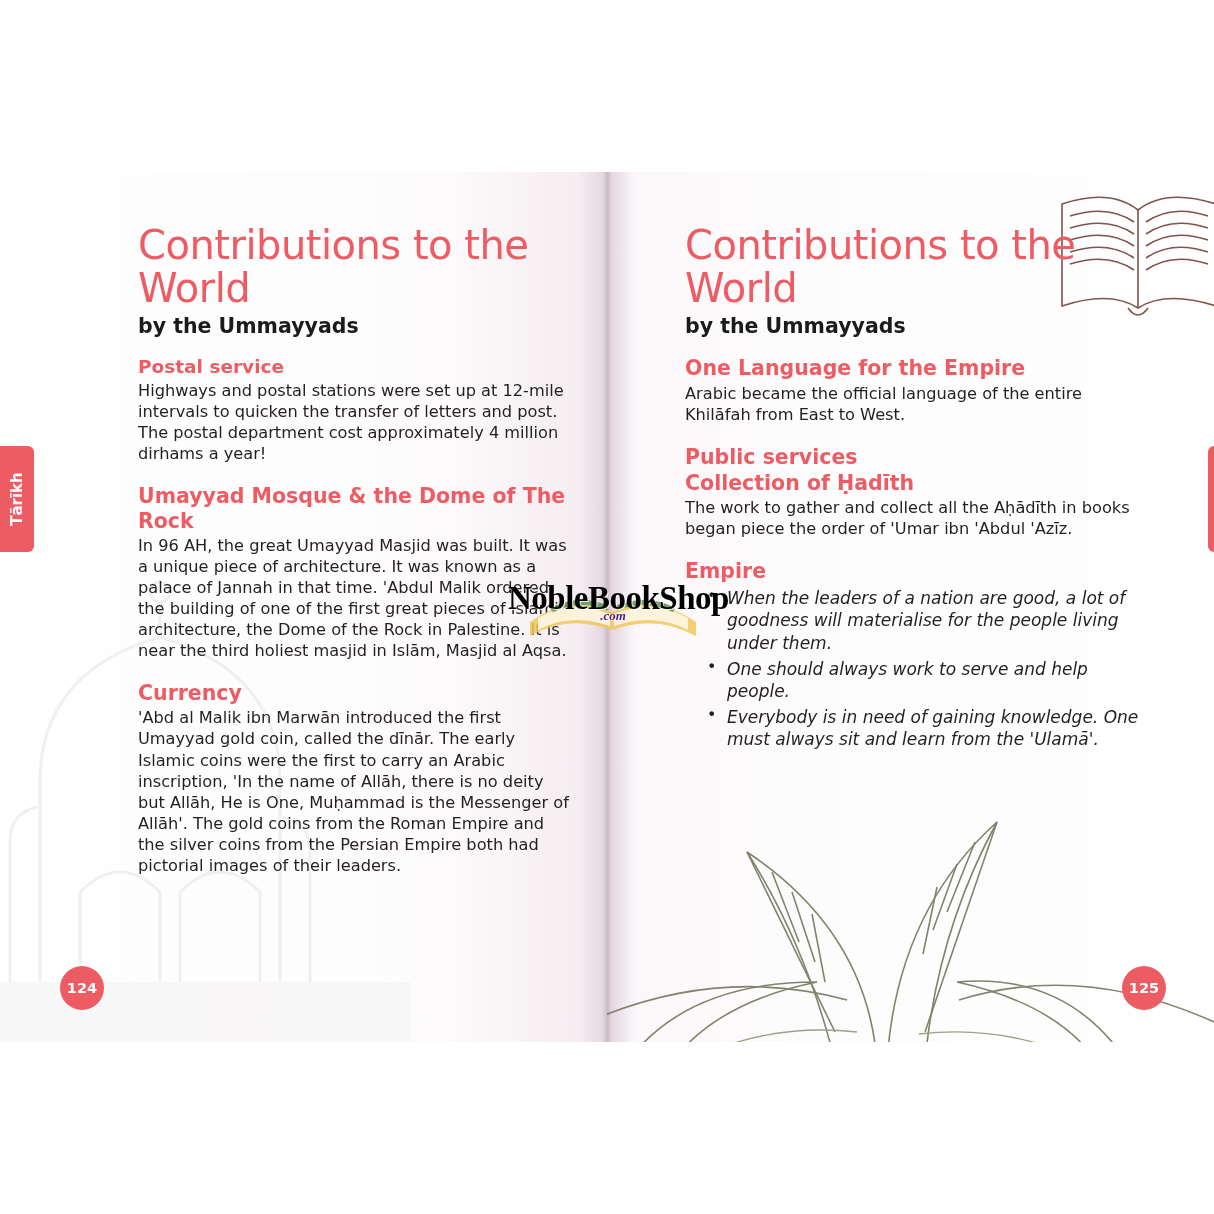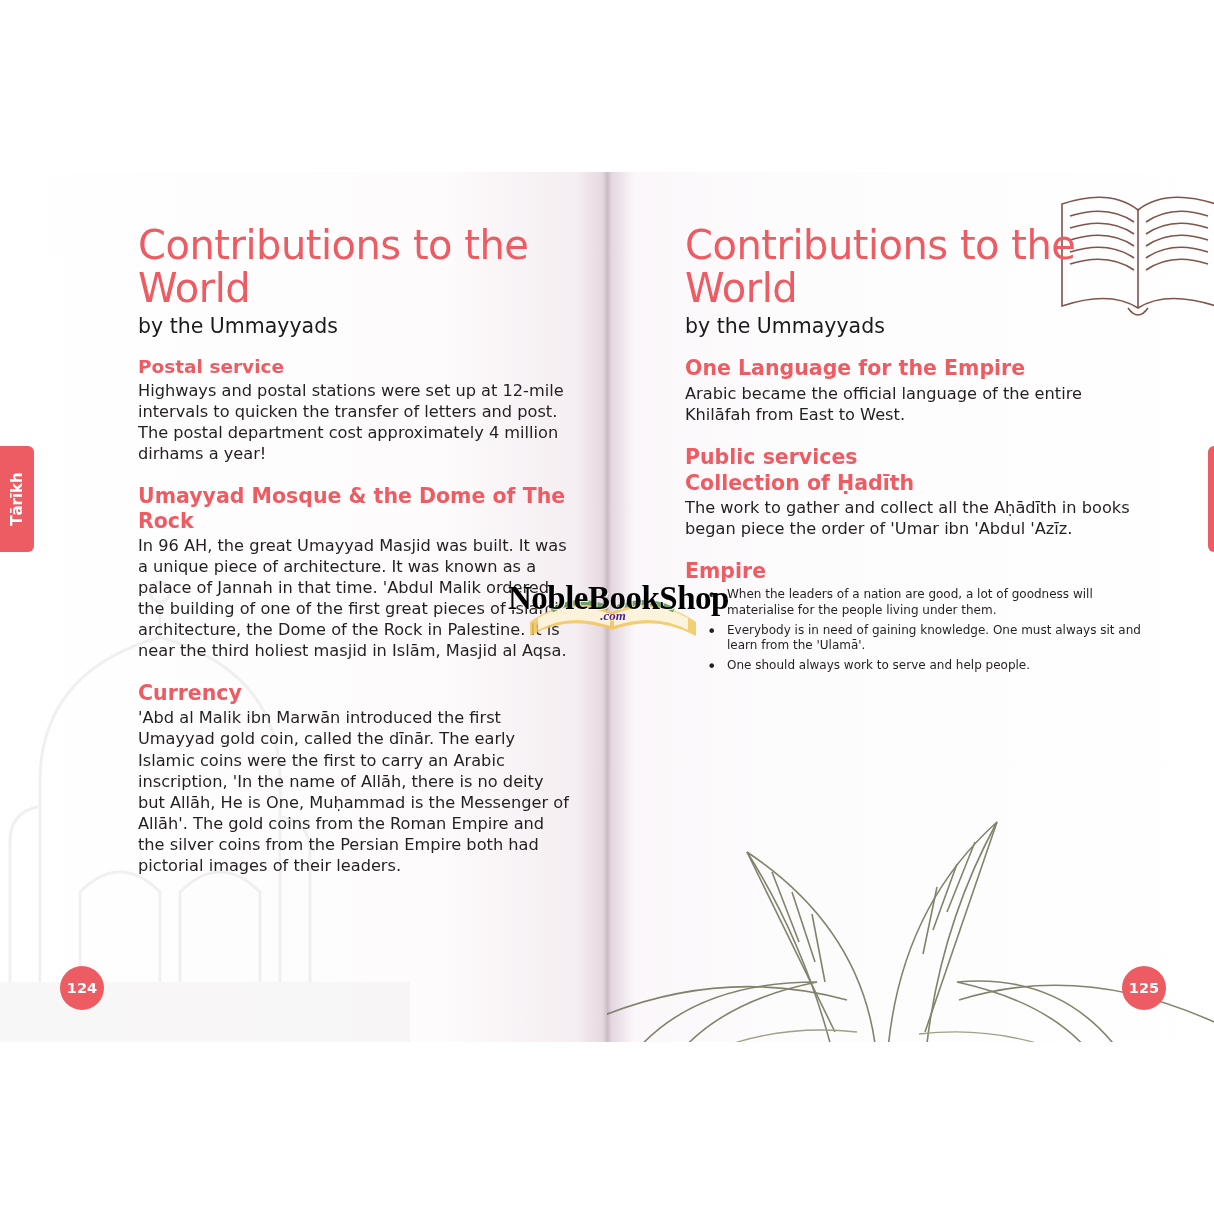--- a/index.html
+++ b/index.html
@@ -102,21 +102,21 @@
     font-size: 40px;
     line-height: 1.08;
     font-weight: normal;
     margin: 0 0 2px 0;
     letter-spacing: -0.5px;
     font-family: "DejaVu Sans", sans-serif;
   }
   h2.subtitle {
     color: #1b1b1b;
     font-size: 20.5px;
-    font-weight: normal;
+    font-weight: bold;
     margin: 4px 0 18px 0;
   }
   h3.sec {
     color: #ee5c63;
     font-size: 18.5px;
     font-weight: bold;
     margin: 0 0 2px 0;
     line-height: 1.18;
   }
   h3.sec.big {
@@ -128,25 +128,26 @@
     line-height: 1.30;
     margin: 0 0 20px 0;
   }
   ul.lessons {
     margin: 4px 0 0 0;
     padding: 0 0 0 22px;
     list-style: none;
   }
   ul.lessons li {
     color: #231f20;
-    font-size: 12px;
+    font-size: 17px;
     line-height: 1.30;
     margin: 0 0 4px 0;
     position: relative;
     padding-left: 20px;
+    font-style: italic;
   }
   ul.lessons li:before {
     content: "\2022";
     position: absolute;
     left: 0;
     top: -1px;
     color: #231f20;
     font-size: 16px;
   }
 
@@ -329,22 +330,22 @@
       <p class="body">Arabic became the official language of the entire Khilāfah from East to West.</p>
 
       <h3 class="sec big">Public services</h3>
 
       <h3 class="sec big">Collection of Ḥadīth</h3>
       <p class="body">The work to gather and collect all the Aḥādīth in books began piece the order of 'Umar ibn 'Abdul 'Azīz.</p>
 
       <h3 class="sec big">Empire</h3>
       <ul class="lessons">
         <li>When the leaders of a nation are good, a lot of goodness will materialise for the people living under them.</li>
+        <li>One should always work to serve and help people.</li>
         <li>Everybody is in need of gaining knowledge. One must always sit and learn from the 'Ulamā'.</li>
-        <li>One should always work to serve and help people.</li>
       </ul>
     </div>
 
     <div class="side-tab side-tab-right">
       <span>Tārīkh</span>
     </div>
 
     <div class="page-number pn-right">
       <span>125</span>
     </div>

